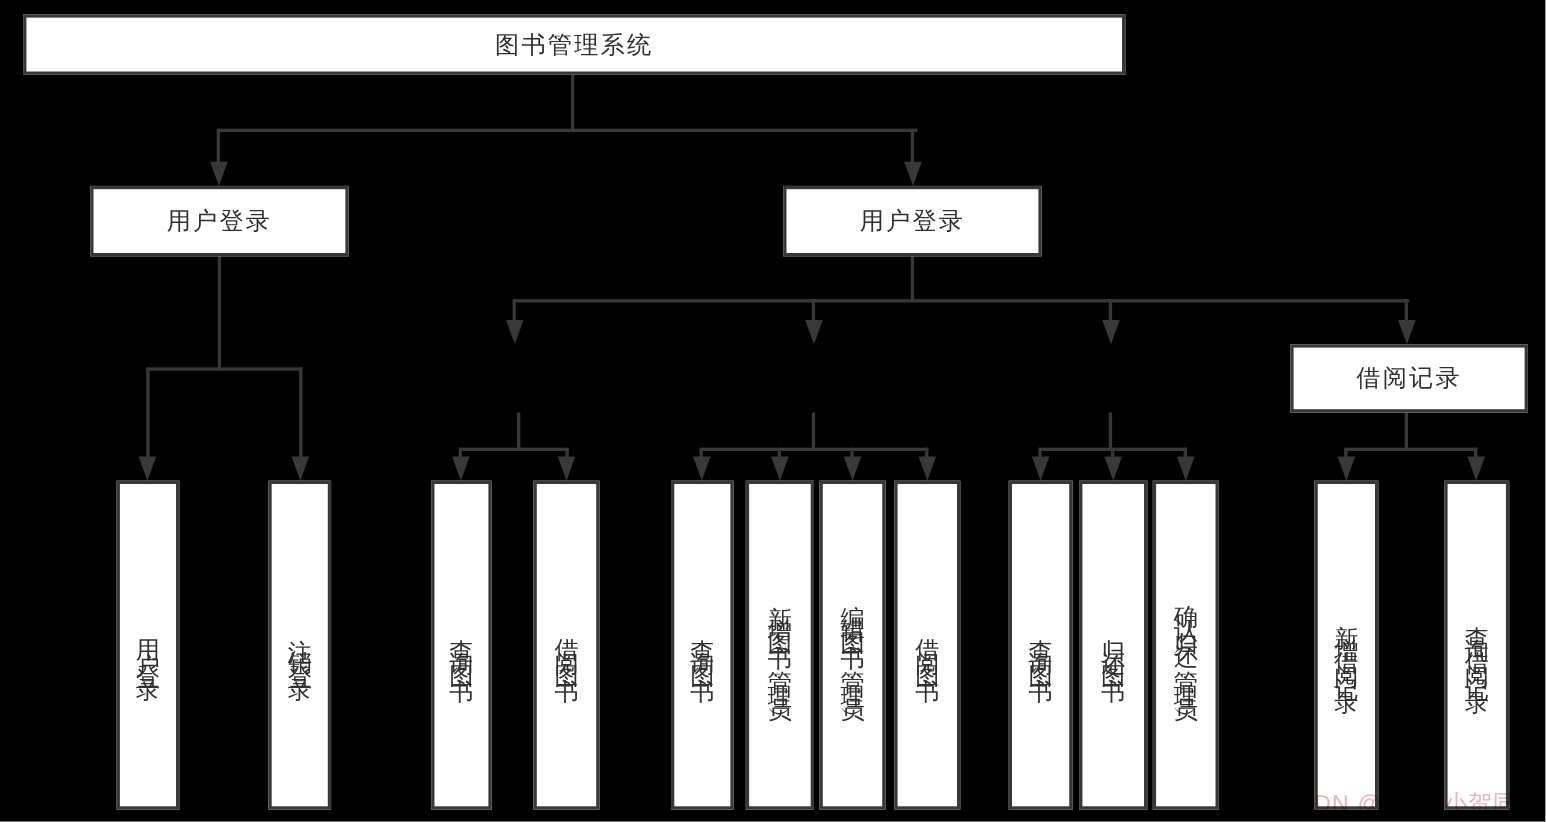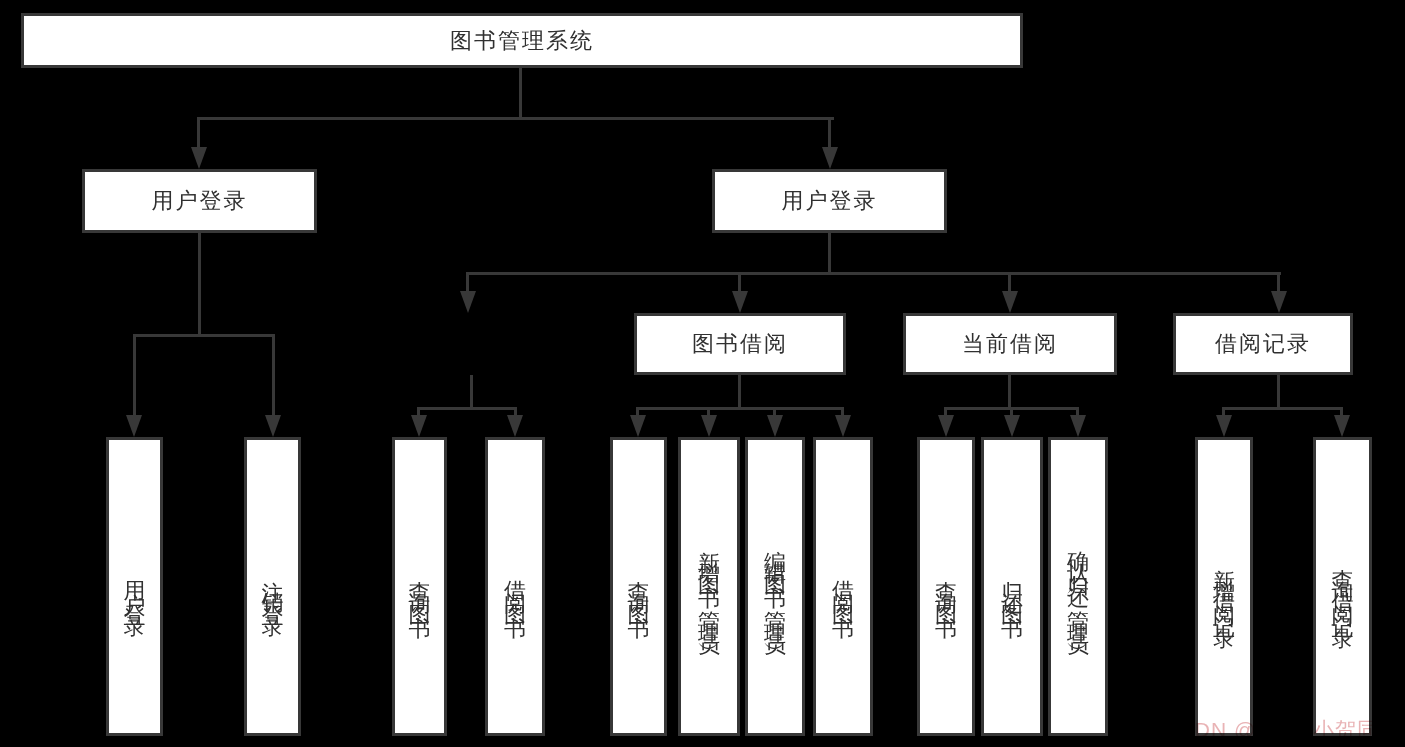--- a/index.html
+++ b/index.html
@@ -63,27 +63,21 @@
   <div class="hline" style="left:467px;top:272px;width:814px;"></div>
   <div class="vline" style="left:466px;top:272px;height:22px;"></div>
   <div class="arrow" style="left:460px;top:291px;"></div>
   <div class="vline" style="left:738px;top:272px;height:22px;"></div>
   <div class="arrow" style="left:732px;top:291px;"></div>
   <div class="vline" style="left:1008px;top:272px;height:22px;"></div>
   <div class="arrow" style="left:1002px;top:291px;"></div>
   <div class="vline" style="left:1277px;top:272px;height:22px;"></div>
   <div class="arrow" style="left:1271px;top:291px;"></div>
 
-  <div class="box" style="left:634px;top:313px;width:212px;height:62px;">
-    <span>图书借阅</span>
-  </div>
-  <div class="box" style="left:903px;top:313px;width:214px;height:62px;">
-    <span>当前借阅</span>
-  </div>
-  <div class="box" style="left:1173px;top:313px;width:180px;height:62px;">
+  <div class="box" style="left:1173px;top:313px;width:216px;height:62px;">
     <span>借阅记录</span>
   </div>
 
   <div class="vline" style="left:470px;top:375px;height:35px;"></div>
   <div class="hline" style="left:418px;top:407px;width:99px;"></div>
   <div class="vline" style="left:417px;top:407px;height:12px;"></div>
   <div class="arrow" style="left:411px;top:415px;"></div>
   <div class="vline" style="left:514px;top:407px;height:12px;"></div>
   <div class="arrow" style="left:507px;top:415px;"></div>
 

